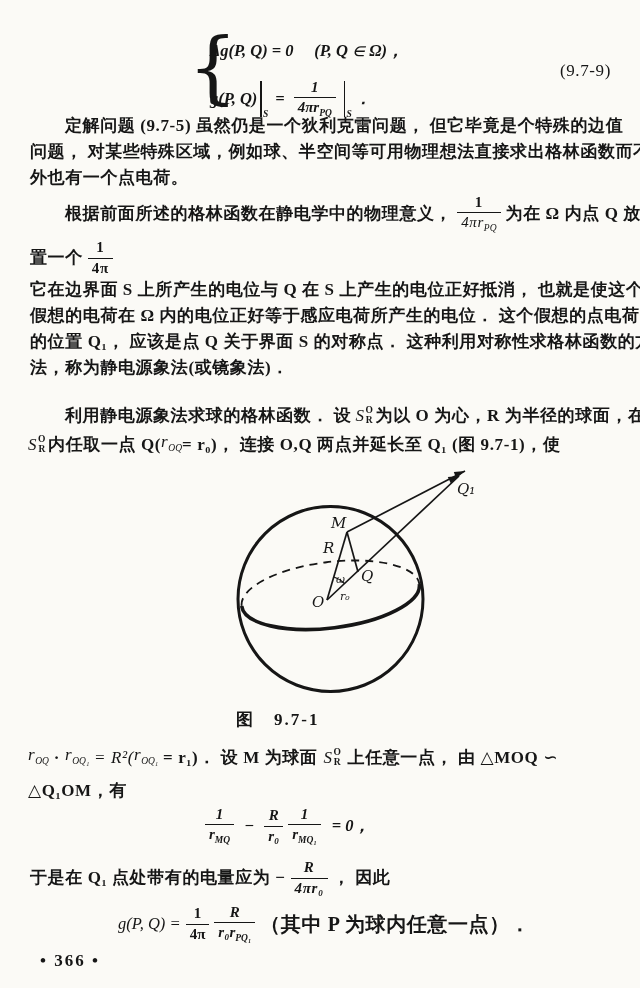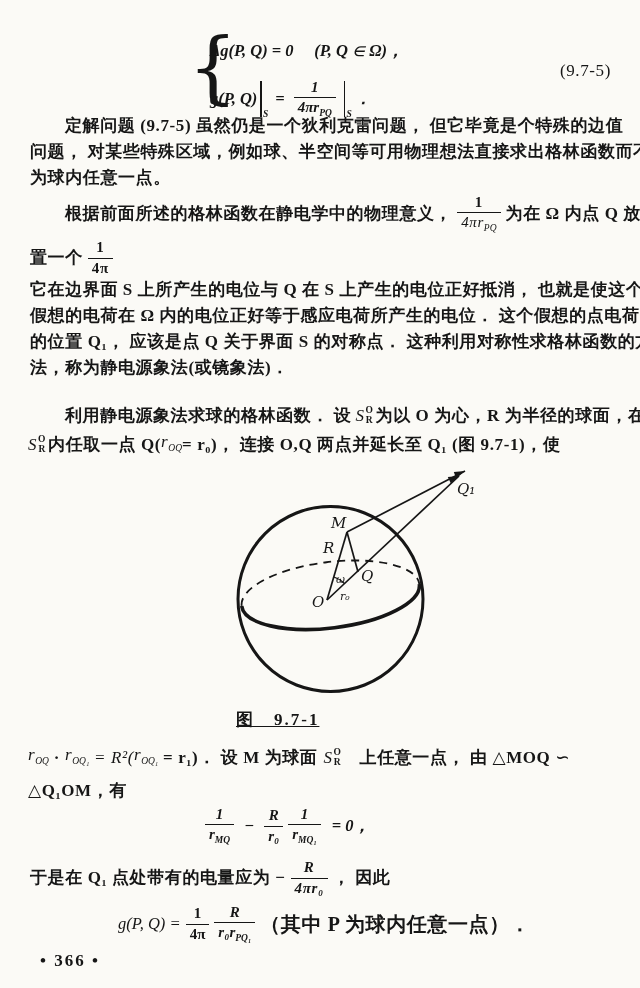--- a/index.html
+++ b/index.html
@@ -53,27 +53,27 @@
     <span class="barwrap"><span class="vbar"></span><sub>S</sub></span>
     <span style="margin:0 4px;">=</span>
     <span class="frac">
       <span class="num">1</span>
       <span class="den"><span>4πr</span><sub>PQ</sub></span>
     </span>
     <span class="barwrap"><span class="vbar"></span><sub>S</sub></span>
     <span>．</span>
   </div>
   <div class="abs cn" style="left:560px; top:58px; font-weight:500;">
-    <span>(9.7-5)</span>
+    <span>(9.7-9)</span>
   </div>
 
   <div class="abs cn" style="left:30px; top:113px; width:590px;">
     <span class="cnline" style="padding-left:35px;">定解问题 (9.7-5) 虽然仍是一个狄利克雷问题， 但它毕竟是个特殊的边值</span>
     <span class="cnline">问题， 对某些特殊区域，例如球、半空间等可用物理想法直接求出格林函数而不</span>
-    <span class="cnline">为球内任意一点。</span>
+    <span class="cnline">外也有一个点电荷。</span>
   </div>
 
   <div class="abs mrow cn" style="left:30px; top:193px; height:42px;">
     <span style="padding-left:35px;">根据前面所述的格林函数在静电学中的物理意义，</span>
     <span class="frac">
       <span class="num">1</span>
       <span class="den mi"><span>4πr</span><sub>PQ</sub></span>
     </span>
     <span>为在 Ω 内点 Q 放</span>
   </div>
@@ -126,34 +126,34 @@
     <path d="M 163.8 121 A 24 24 0 0 1 174.5 127.6" fill="none" stroke="#161616" stroke-width="1.3"></path>
 
     <text x="161" y="72">M</text>
     <text x="153" y="97">R</text>
     <text x="142" y="151">O</text>
     <text class="small" x="166" y="127">ω</text>
     <text x="191" y="125">Q</text>
     <text class="small" x="170" y="144">r₀</text>
     <text x="287" y="38">Q₁</text>
   </svg>
-  <div class="abs cn" style="left:236px; top:707px; letter-spacing:2px;text-decoration:underline;">
+  <div class="abs cn" style="left:236px; top:707px; letter-spacing:2px;">
     <span>图　9.7-1</span>
   </div>
 
   <div class="abs mrow cn" style="left:28px; top:742px; height:32px;">
     <span class="mi"><span>r</span><sub>OQ</sub></span>
     <span> · </span>
     <span class="mi"><span>r</span><sub>OQ₁</sub></span>
     <span class="mi"> = R²(</span>
     <span class="mi"><span>r</span><sub>OQ₁</sub></span>
     <span> = r₁)． 设 M 为球面</span>
     <span class="mi" style="margin-left:6px;">S</span>
     <span class="sstack"><span>O</span><span>R</span></span>
-    <span style="margin-left:16px;">上任意一点， 由 △MOQ ∽</span>
+    <span style="margin-left:4px;">上任意一点， 由 △MOQ ∽</span>
   </div>
   <div class="abs cn" style="left:28px; top:778px;">
     <span>△Q₁OM，有</span>
   </div>
 
   <div class="abs mrow mi eqtext" style="left:200px; top:800px; height:52px;">
     <span class="frac">
       <span class="num">1</span>
       <span class="den"><span>r</span><sub>MQ</sub></span>
     </span>

